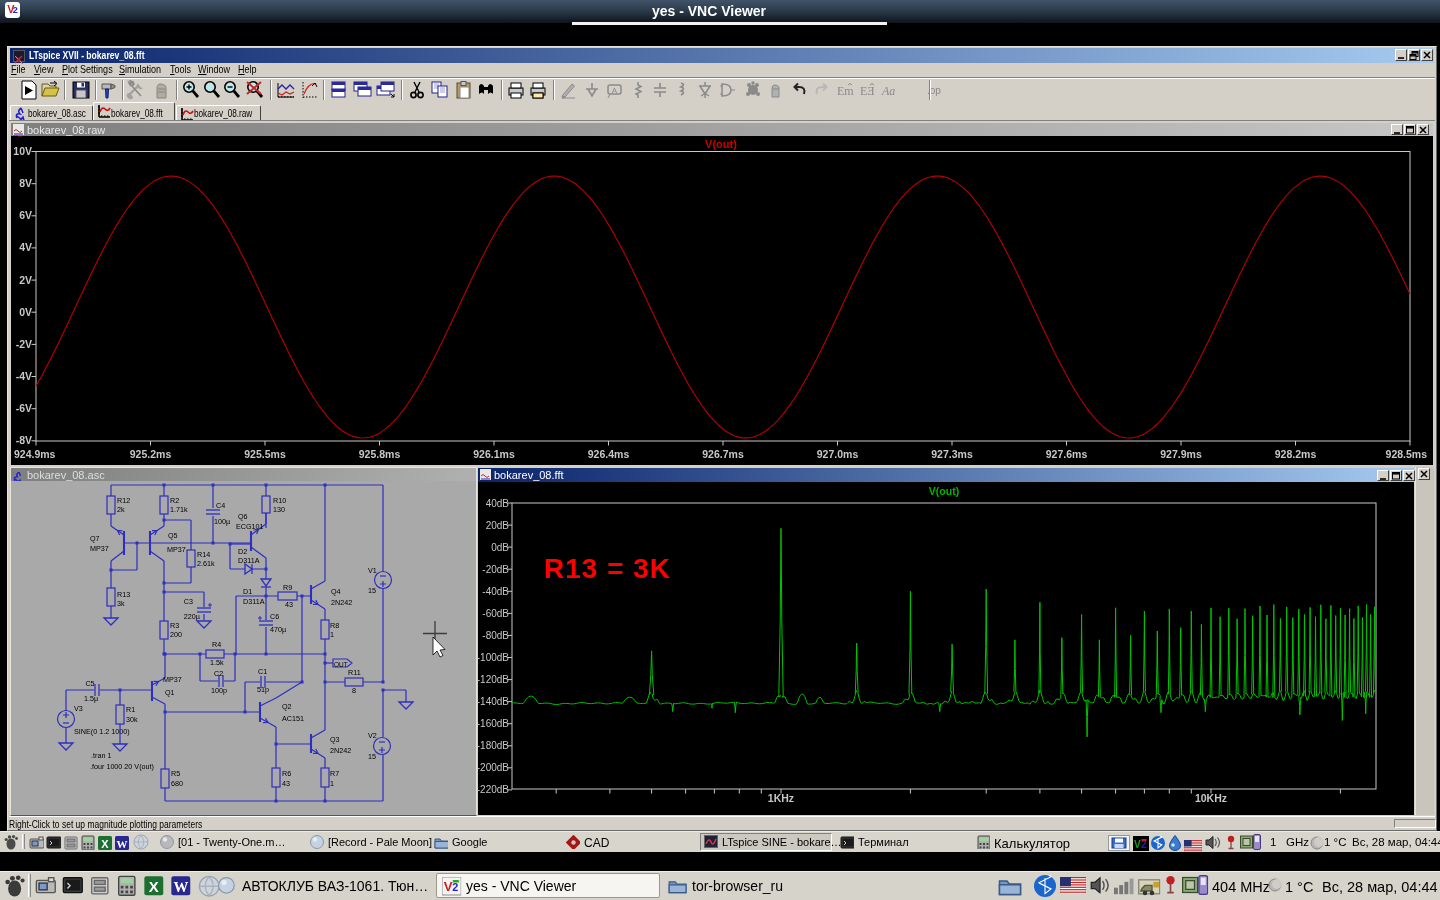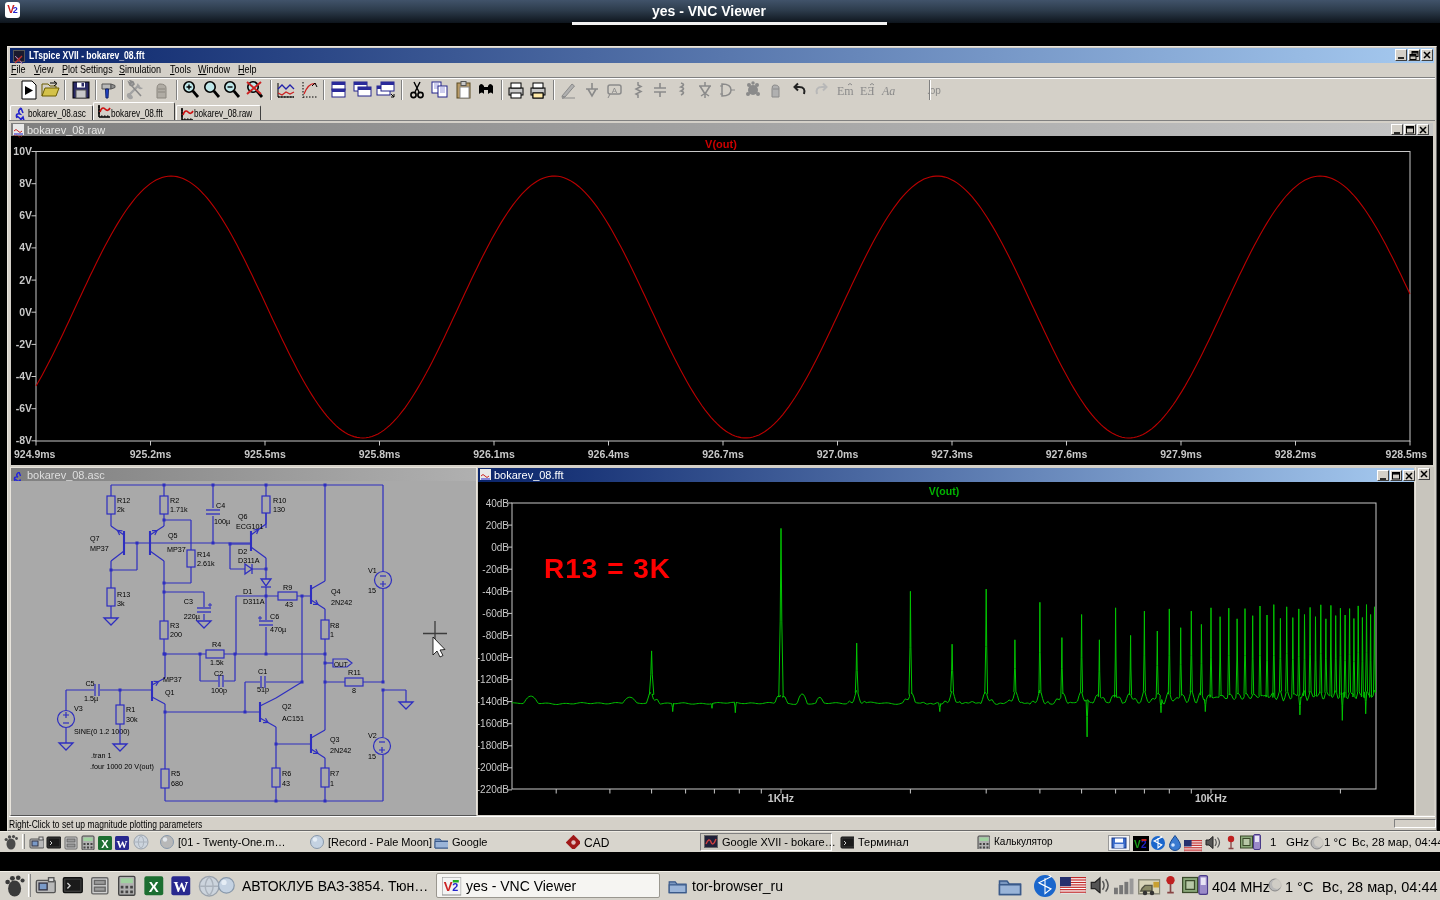--- a/index.html
+++ b/index.html
@@ -714,40 +714,40 @@
 <div class="abs" style="left:566px;top:835px"><svg width="14" height="14" style="">
       <rect x="2" y="2" width="11" height="11" transform="rotate(45 7.5 7.5)" fill="#a01818"></rect>
       <circle cx="7.5" cy="7.5" r="2.2" fill="#e0c0c0"></circle>
     </svg></div>
 <div class="t" style="left:584px;top:836px;font-size:12px;color:#000">CAD</div>
 <div class="abs" style="left:700px;top:833px;width:132px;height:18px;background:#ccc9c0;border:1px solid #808080;border-right-color:#fff;border-bottom-color:#fff"></div>
 <div class="abs" style="left:704px;top:835px"><svg width="14" height="14" style="">
       <rect x="0.5" y="0.5" width="13" height="12" fill="#202038" stroke="#666"></rect>
       <path d="M2,9 q3,-7 5,-2 q2,5 5,-3" stroke="#d04040" fill="none" stroke-width="1.4"></path>
     </svg></div>
-<div class="t" style="left:722px;top:836px;font-size:11px;color:#000">Google XVII - bokare…</div>
+<div class="t" style="left:722px;top:836px;font-size:11px;color:#000">LTspice SINE - bokare…</div>
 <div class="abs" style="left:840px;top:835px"><svg width="14" height="14" style="">
       <rect x="1" y="2" width="14" height="11" rx="1" fill="#3a3a3a" stroke="#111"></rect>
       <rect x="2.5" y="3.5" width="11" height="8" fill="#1a1a1a"></rect>
       <path d="M4,6 l2,2 -2,2" stroke="#cfcfcf" fill="none"></path>
     </svg></div>
 <div class="t" style="left:858px;top:836px;font-size:11px;color:#000">Терминал</div>
 <div class="abs" style="left:976px;top:835px"><svg width="14" height="14" style="">
       <rect x="2" y="1" width="12" height="14" rx="1" fill="#b0b0b0" stroke="#444"></rect>
       <rect x="3.5" y="2.5" width="9" height="3.5" fill="#9fd29f"></rect>
       <g fill="#444">
         <rect x="3.5" y="8" width="2" height="2"></rect>
         <rect x="7" y="8" width="2" height="2"></rect>
         <rect x="10.5" y="8" width="2" height="2"></rect>
         <rect x="3.5" y="11.5" width="2" height="2"></rect>
         <rect x="7" y="11.5" width="2" height="2"></rect>
         <rect x="10.5" y="11.5" width="2" height="2"></rect>
       </g>
     </svg></div>
-<div class="t" style="left:994px;top:836px;font-size:10px;color:#000">Калькулятор</div>
+<div class="t" style="left:994px;top:836px;font-size:13px;color:#000">Калькулятор</div>
 <div class="abs" style="left:1108px;top:835px"><svg width="22" height="16" style="">
       <rect x="0.5" y="0.5" width="21" height="15" fill="#f4f4f4" stroke="#999"></rect>
       <rect x="4" y="3" width="14" height="10" fill="#3a6ccc" stroke="#1a3a88"></rect>
       <rect x="7" y="3.5" width="8" height="4" fill="#fff"></rect>
       <rect x="6.5" y="9" width="9" height="4" fill="#c8d8f8"></rect>
     </svg></div>
 <div class="abs" style="left:1133px;top:836px"><svg width="16" height="15" style="">
       <rect width="16" height="15" fill="#000"></rect>
       <text x="1" y="11.5" font-size="10" font-weight="bold" fill="#18a018" font-family="Liberation Sans">V</text>
       <text x="8" y="11.5" font-size="10" font-weight="bold" fill="#2020c0" font-family="Liberation Sans">2</text>
@@ -839,21 +839,21 @@
       <text x="8" y="12.5" font-size="11" font-weight="bold" fill="#fff" text-anchor="middle" font-family="Liberation Serif">W</text>
     </svg></div>
 <div class="abs" style="left:198px;top:875px;transform:scale(1.4);transform-origin:0 0"><svg width="16" height="16" style="">
       <circle cx="8" cy="8" r="7" fill="#ccd4dd" stroke="#9aa2ac"></circle>
       <path d="M1.5,8 h13 M8,1.5 a9,9 0 0 1 0,13 M8,1.5 a9,9 0 0 0 0,13" stroke="#aab2bc" fill="none"></path>
     </svg></div>
 <div class="abs" style="left:218px;top:877px;transform:scale(1.2);transform-origin:0 0"><svg width="16" height="16" style="">
       <circle cx="7" cy="7" r="6.5" fill="#c4d2e2" stroke="#8898aa"></circle>
       <circle cx="5" cy="4.5" r="2.2" fill="#eef4fa" opacity="0.8"></circle>
     </svg></div>
-<div class="t" style="left:242px;top:878px;font-size:14px;color:#000">АВТОКЛУБ ВАЗ-3854. Тюн…</div>
+<div class="t" style="left:242px;top:878px;font-size:14px;color:#000">АВТОКЛУБ ВАЗ-1061. Тюн…</div>
 <div class="abs" style="left:436px;top:873px;width:224px;height:25px;background:#f6f5f2;border:1px solid #9a978f;border-radius:2px"></div>
 <div class="abs" style="left:442px;top:877px;transform:scale(1.2);transform-origin:0 0"><svg width="16" height="16" style="">
       <rect width="16" height="15" fill="#f4f4f4" stroke="#999"></rect>
       <text x="1.5" y="12" font-size="11" font-weight="bold" fill="#cc2222" font-family="Liberation Sans">V</text>
       <text x="8.5" y="12" font-size="9" font-weight="bold" fill="#2222cc" font-family="Liberation Sans">2</text>
       <path d="M9,3.5 h5" stroke="#22aa22" stroke-width="2"></path>
     </svg></div>
 <div class="t" style="left:466px;top:878px;font-size:14px;color:#000">yes - VNC Viewer</div>
 <div class="abs" style="left:668px;top:877px;transform:scale(1.2);transform-origin:0 0"><svg width="16" height="16" style="">
       <path d="M1,4 h5 l1.5,2 H15 V13 H1 z" fill="#7a97c0" stroke="#3a5a8a"></path>

